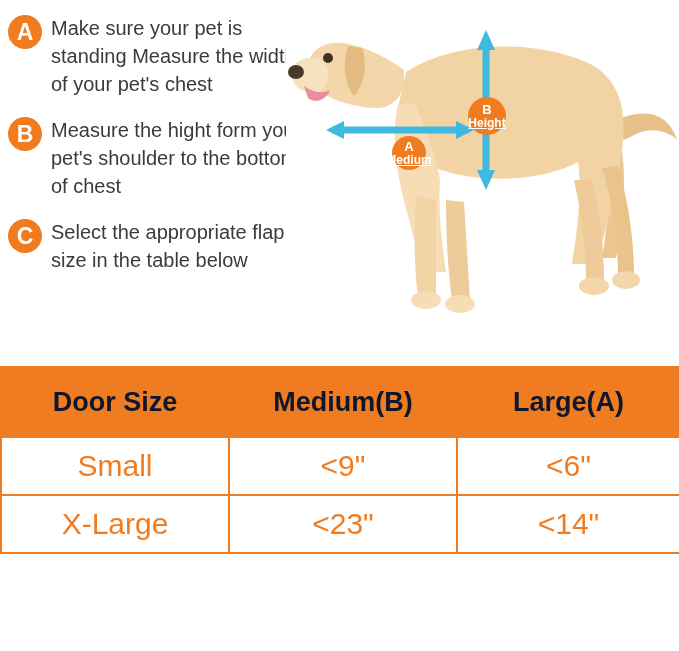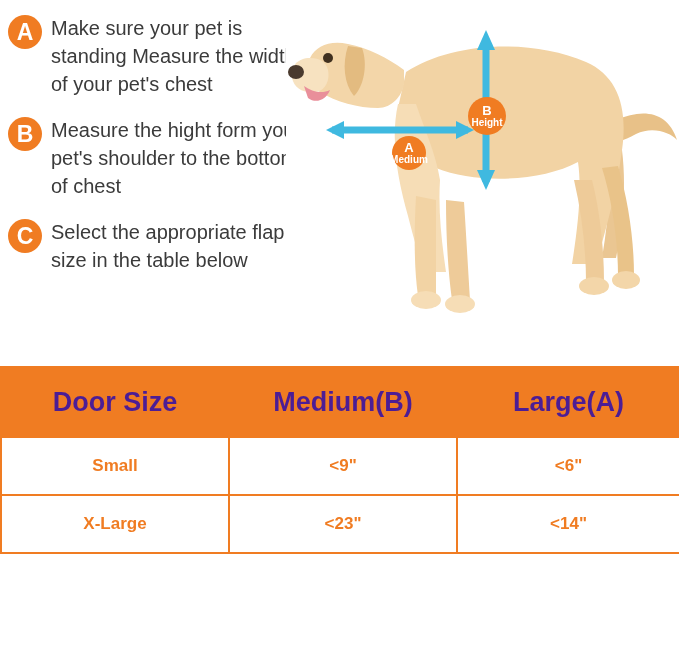--- a/index.html
+++ b/index.html
@@ -78,22 +78,23 @@
     display: flex;
     flex-direction: column;
     justify-content: center;
     align-items: center;
     line-height: 1.05;
   }
   .meas-label .big {
     font-size: 13px;
   }
   .meas-label .small {
-    font-size: 10px;
-    font-weight: bold;
+    font-size: 12px;
+    font-weight: bold;
+    text-decoration: underline;
   }
   #label-b {
     left: 182px;
     top: 97px;
     width: 38px;
     height: 38px;
   }
   #label-a {
     left: 106px;
     top: 136px;
@@ -114,31 +115,31 @@
     table-layout: fixed;
   }
   table.size-table th,
   table.size-table td {
     border: 2px solid #f07c22;
     text-align: center;
     vertical-align: middle;
   }
   table.size-table th {
     background: #f07c22;
-    color: #4c1d95;
+    color: #0f172a;
     font-size: 27px;
     font-weight: bold;
     height: 66px;
   }
   table.size-table td {
     background: #ffffff;
     color: #f07c22;
-    font-size: 17px;
+    font-size: 30px;
     height: 54px;
-    font-weight: bold;
+    font-weight: normal;
     text-align: center;
   }
   table.size-table col.c1 { width: 228px; }
   table.size-table col.c2 { width: 228px; }
   table.size-table col.c3 { width: 223px; }
 </style>
 </head>
 <body>
 
 <div class="page">

